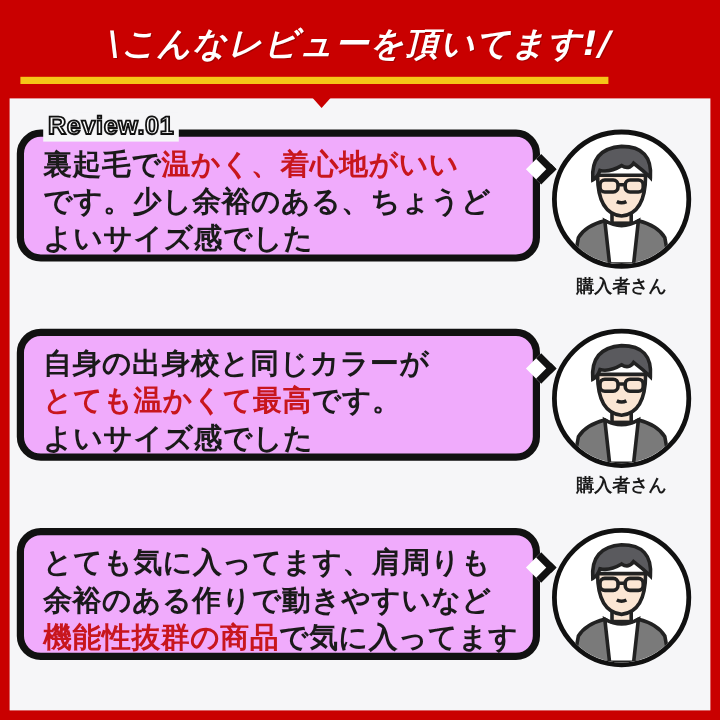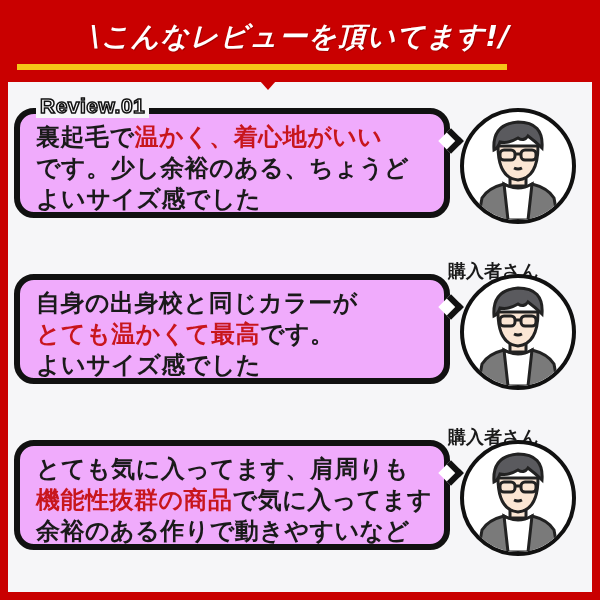--- a/index.html
+++ b/index.html
@@ -58,22 +58,22 @@
       line-height: 31px; white-space: nowrap; letter-spacing: 0.5px;
     }
     .hl { color: #c8161d; }
     .avatar {
       position: absolute; left: 452px; top: 18px; width: 116px; height: 116px;
       border-radius: 50%; border: 4px solid #111111; background: #ffffff;
       overflow: hidden;
     }
     .avatar svg { width: 108px; height: 108px; display: block; }
     .avatar-label {
-      position: absolute; left: 440px; top: 138px; width: 140px; 
-      font-size: 18px; font-weight: bold; color: #1a1a1a; line-height: 20px; margin-top: 33px;
+      position: absolute; left: 440px; top: 138px; width: 140px; text-align: center;
+      font-size: 15px; font-weight: bold; color: #1a1a1a; line-height: 20px;
     }
   </style>
 </head>
 <body>
 
 <div class="header">
   <div class="header-title">\こんなレビューを頂いてます!/</div>
   <div class="header-underline"></div>
 </div>
 
@@ -123,22 +123,22 @@
         <line x1="51" y1="42" x2="57" y2="42" stroke="#222" stroke-width="3"></line>
         <path d="M50 56 Q54 58 58 56" fill="none" stroke="#222" stroke-width="3"></path>
       </svg>
     </div>
     <div class="avatar-label">購入者さん</div>
   </div>
 
   <div class="review" style="top:340px;">
     <div class="bubble">
       <span class="line"><span>とても気に入ってます、肩周りも</span></span>
+      <span class="line"><span>余裕のある作りで動きやすいなど</span></span>
       <span class="line"><span class="hl">機能性抜群の商品</span><span>で気に入ってます</span></span>
-      <span class="line"><span>余裕のある作りで動きやすいなど</span></span>
     </div>
     <div class="bubble-tail"></div>
     <div class="avatar">
       <svg viewBox="0 0 108 108">
         <path d="M14 108 L18 86 Q24 76 40 72 L54 80 L68 72 Q84 76 90 86 L94 108 Z" fill="#7a7a7a" stroke="#222" stroke-width="3"></path>
         <path d="M40 72 L44 108 L64 108 L68 72 Q54 80 40 72 Z" fill="#ffffff" stroke="#222" stroke-width="3"></path>
         <rect x="46" y="58" width="16" height="16" fill="#fbe6d4" stroke="#222" stroke-width="3"></rect>
         <path d="M34 34 Q34 66 54 68 Q74 66 74 34 Z" fill="#fbe6d4" stroke="#222" stroke-width="3"></path>
         <path d="M30 38 Q28 12 54 10 Q80 10 78 36 Q72 30 64 24 Q60 30 54 26 Q44 32 36 30 Q34 36 30 38 Z" fill="#5a5a5e" stroke="#222" stroke-width="3"></path>
         <rect x="36" y="38" width="15" height="10" rx="4" fill="none" stroke="#222" stroke-width="3"></rect>

